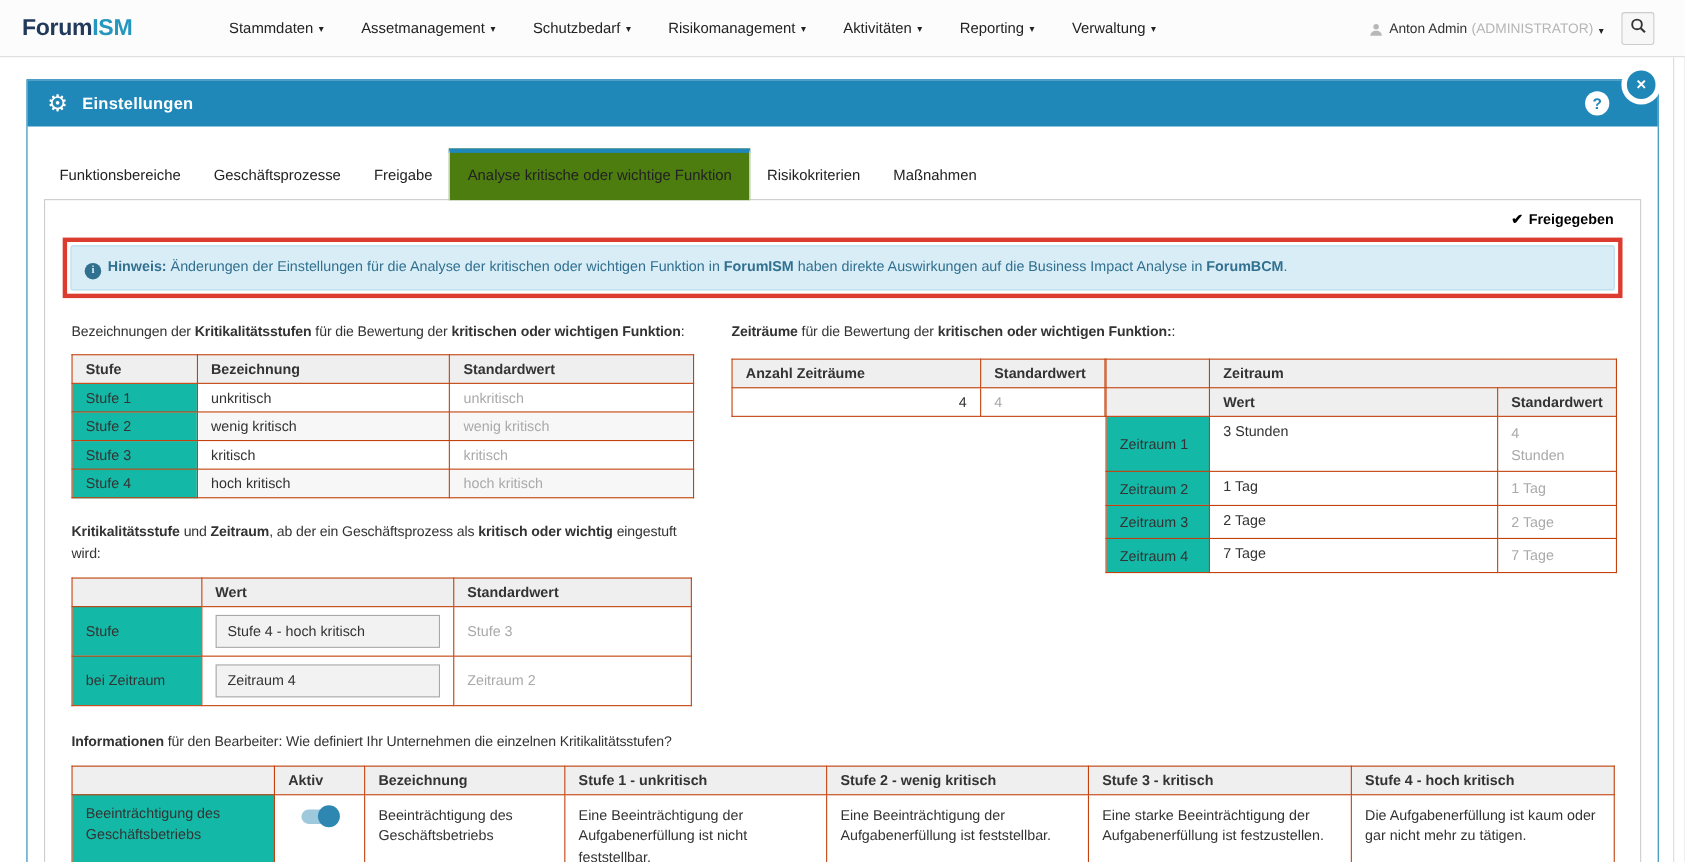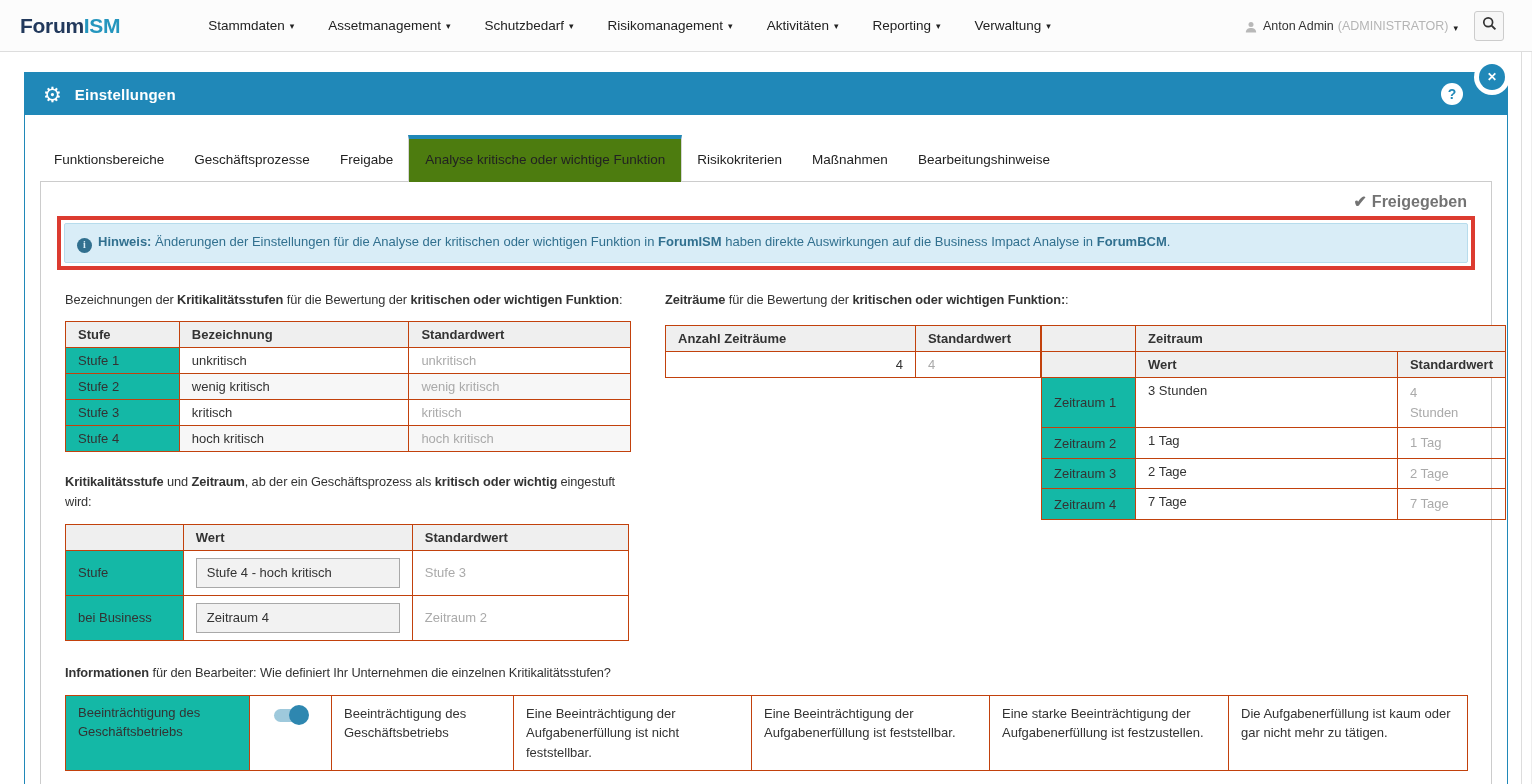--- a/index.html
+++ b/index.html
@@ -37,21 +37,21 @@
 
   
   .tabbar { display:flex; align-items:flex-end; padding:20px 0 0 14px; position:relative; z-index:2; }
   .tab { padding:12px 15px 14px; font-size:13.5px; color:#222; cursor:pointer; white-space:nowrap; }
   .tab.active { background:#4d7c0f; border:1px solid #d5d5d5; border-top:4px solid #2088b8;
     border-bottom:none; padding:13px 16px 15px; margin-bottom:-1px; }
 
   
   .panel { margin:0 15px; border:1px solid #ccc; background:#fff; position:relative; z-index:1;
     padding:8px 24px 24px; min-height:620px; }
-  .statusrow { text-align:right; color:#737373; font-weight:bold; font-size:16px; height:22px; padding-top:2px; }
+  .statusrow { text-align:right; color:#000000; font-weight:bold; font-size:13px; height:22px; padding-top:2px; }
   .statusrow .chk { margin-right:5px; }
 
   .hint-outline { border:4px solid #dc3b30; padding:3px; margin:4px -8px 12px; }
   .hintbox { background:#d9edf7; border:1px solid #b7dcec; color:#31708f; padding:9px 12px;
     font-size:13px; border-radius:2px; line-height:1.4; }
   .infoicon { display:inline-flex; width:15px; height:15px; border-radius:50%; background:#31708f;
     color:#d9edf7; font-weight:bold; font-size:10px; align-items:center; justify-content:center;
     margin-right:6px; vertical-align:-2px; font-family:"Liberation Serif", serif; }
 
   .intro { font-size:12.8px; letter-spacing:-0.1px; line-height:1.55; margin:8px 0 12px; color:#333; }
@@ -66,21 +66,21 @@
   th, td { border:1px solid #c2410c; padding:5px 12px; text-align:left; vertical-align:middle; }
   th { background:#efefef; font-weight:bold; }
   td.lbl { background:#14b8a6; font-weight:normal;margin-left:44px; }
   tr.stripe td:not(.lbl) { background:#f7f7f7; }
   .default { color:#aaa; }
   .t-levels { width:566px; margin-bottom:20px; }
   .t-threshold { width:564px; }
   .t-threshold td { padding:7px 12px; }
   .field { width:204px; height:30px; border:1px solid #a9a9a9; background:#f2f2f2; color:#333;
     font-size:13px; padding:4px 10px; font-family:"Liberation Sans", sans-serif; }
-  .t-count { width:376px; }
+  .t-count { width:340px; }
   .t-count .num { text-align:right; }
   .t-periods { width:465px; }
   .t-periods td, .t-periods th { vertical-align:top; }
   .t-periods td.lbl { vertical-align:middle; }
   .narrow { display:inline-block; max-width:58px; line-height:1.5; }
 
   .info-section { margin-top:22px; }
   .t-info { width:100%; table-layout:fixed; }
   .t-info td { vertical-align:top; padding:8px 12px; line-height:1.5; }
   .t-info td.lbl { line-height:1.45; }
@@ -159,21 +159,20 @@
     <span class="closebtn">✕</span>
   </div>
 
   <div class="tabbar">
     <span class="tab">Funktionsbereiche</span>
     <span class="tab">Geschäftsprozesse</span>
     <span class="tab">Freigabe</span>
     <span class="tab active">Analyse kritische oder wichtige Funktion</span>
     <span class="tab">Risikokriterien</span>
     <span class="tab">Maßnahmen</span>
-    <span class="tab">Bearbeitungshinweise</span>
   </div>
 
   <div class="panel">
     <div class="statusrow">
       <span class="chk">✔</span><span>Freigegeben</span>
     </div>
 
     <div class="hint-outline">
       <div class="hintbox">
         <span class="infoicon">i</span><span><strong>Hinweis:</strong><span> Änderungen der Einstellungen für die Analyse der kritischen oder wichtigen Funktion in </span><strong>ForumISM</strong><span> haben direkte Auswirkungen auf die Business Impact Analyse in </span><strong>ForumBCM</strong><span>.</span></span>
@@ -233,21 +232,21 @@
             <th></th>
             <th>Wert</th>
             <th>Standardwert</th>
           </tr>
           <tr>
             <td class="lbl">Stufe</td>
             <td><input class="field" value="Stufe 4 - hoch kritisch" style=""></td>
             <td class="default">Stufe 3</td>
           </tr>
           <tr>
-            <td class="lbl">bei Business</td>
+            <td class="lbl">bei Zeitraum</td>
             <td><input class="field" value="Zeitraum 4" style=""></td>
             <td class="default">Zeitraum 2</td>
           </tr>
         </tbody>
           </table>
       </div>
 
       <div class="col-right">
         <p class="intro"><strong>Zeiträume</strong><span> für die Bewertung der </span><strong>kritischen oder wichtigen Funktion:</strong><span>:</span></p>
 
@@ -318,20 +317,29 @@
         <colgroup>
           <col style="width:184px">
             <col style="width:82px">
             <col style="width:182px">
           <col style="width:238px">
             <col style="width:238px">
             <col style="width:239px">
             <col style="width:239px">
         </colgroup>
         <tbody>
+            <tr>
+          <th></th>
+          <th>Aktiv</th>
+          <th>Bezeichnung</th>
+          <th>Stufe 1 - unkritisch</th>
+          <th>Stufe 2 - wenig kritisch</th>
+          <th>Stufe 3 - kritisch</th>
+          <th>Stufe 4 - hoch kritisch</th>
+        </tr>
         <tr>
           <td class="lbl">Beeinträchtigung des Geschäftsbetriebs</td>
           <td class="aktiv"><span class="toggle on"></span></td>
           <td>Beeinträchtigung des Geschäftsbetriebs</td>
           <td>Eine Beeinträchtigung der Aufgabenerfüllung ist nicht feststellbar.</td>
           <td>Eine Beeinträchtigung der Aufgabenerfüllung ist feststellbar.</td>
           <td>Eine starke Beeinträchtigung der Aufgabenerfüllung ist festzustellen.</td>
           <td>Die Aufgabenerfüllung ist kaum oder gar nicht mehr zu tätigen.</td>
         </tr>
 

